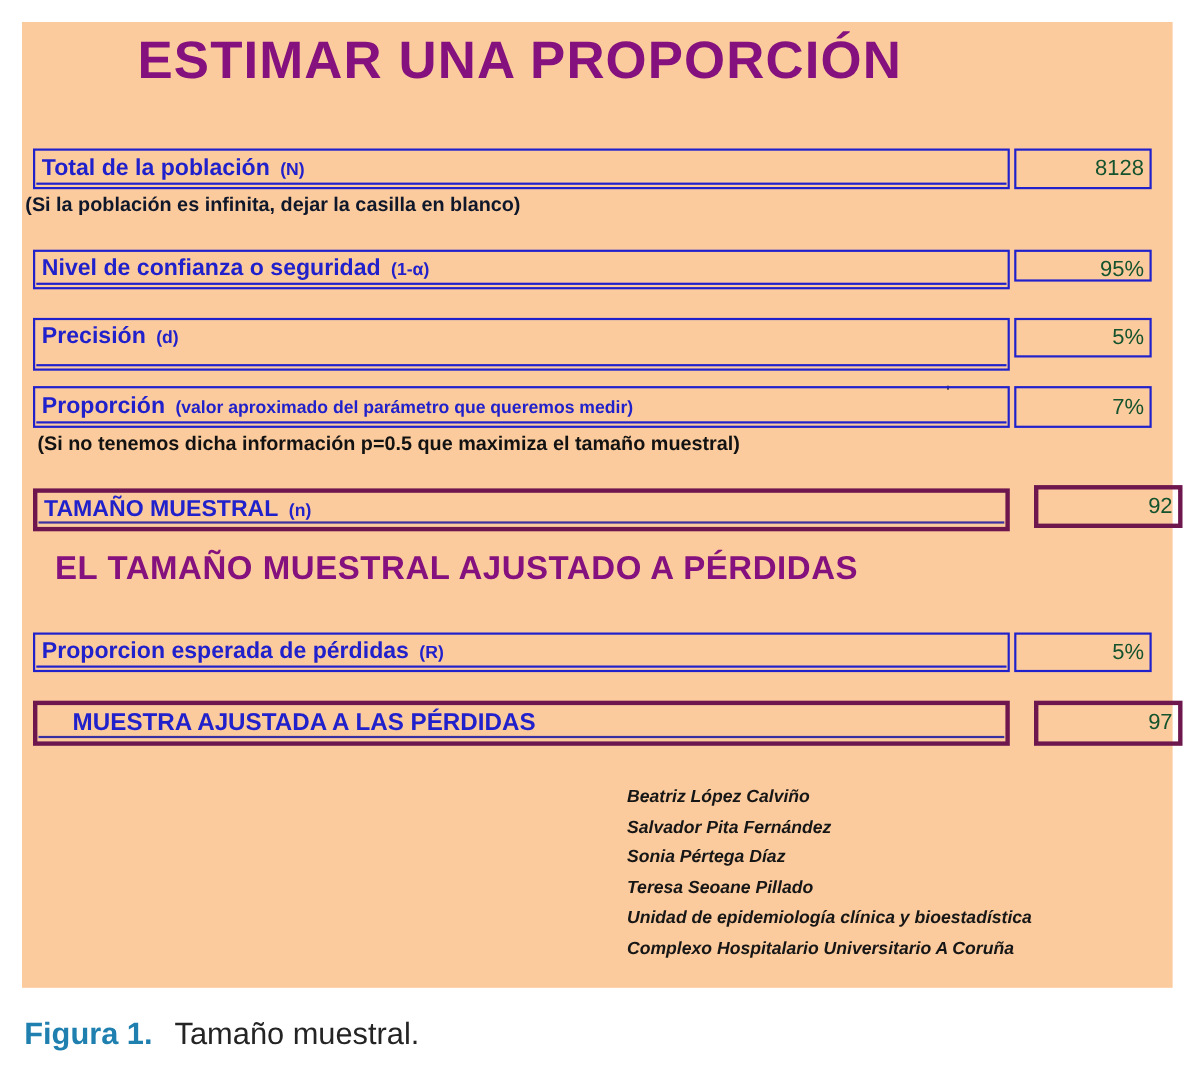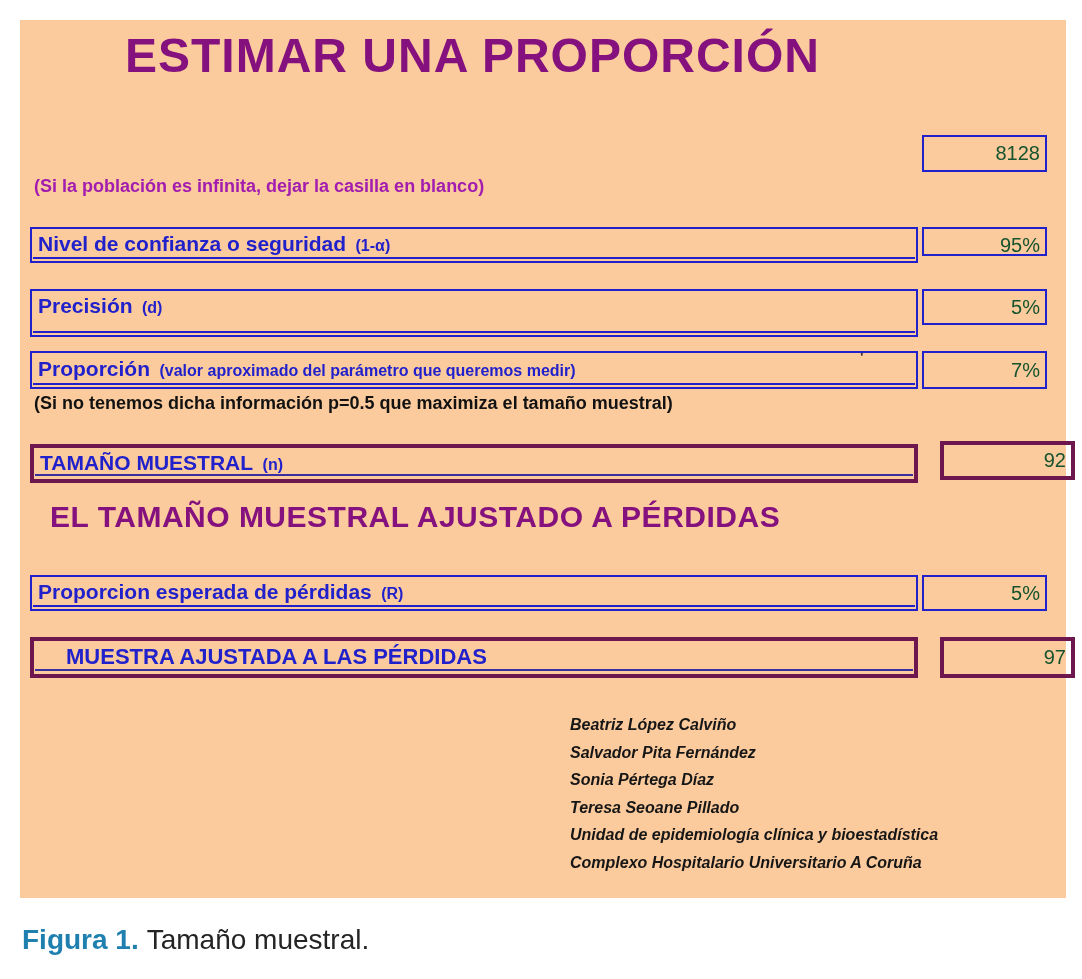--- a/index.html
+++ b/index.html
@@ -25,21 +25,21 @@
 
   .val { position:absolute; left:902px; width:125px; border:2px solid #2121CC; padding-right:5px;
          text-align:right; font-size:20px; color:#14532d; white-space:nowrap; }
 
   .maroon.lbl, .maroon.val { border:4px solid #6E174E; }
   .maroon.lbl::after { border-bottom-color:#3A2FA0; bottom:3px; }
   .maroon.val { left:920px; width:135px; }
 
   .row1.lbl  { top:115px; height:37px; line-height:31px; }
   .row1.val  { top:115px; height:37px; line-height:33px; }
-  .note1     { position:absolute; left:14px; top:156px; font-size:18px; font-weight:700; color:#a21caf; white-space:nowrap; }
+  .note1     { position:absolute; left:3px; top:156px; font-size:18px; font-weight:700; color:#0f172a; white-space:nowrap; }
 
   .row2.lbl  { top:207px; height:36px; line-height:30px; }
   .row2.val  { top:207px; height:29px; line-height:32px; }
 
   .row3.lbl  { top:269px; height:48px; line-height:30px; }
   .row3.val  { top:269px; height:36px; line-height:32px; }
 
   .row4.lbl  { top:331px; height:38px; line-height:32px; }
   .row4.val  { top:331px; height:38px; line-height:34px; }
   .note2     { position:absolute; left:14px; top:373px; font-size:18px; font-weight:700; color:#121212; white-space:nowrap; }
@@ -53,30 +53,34 @@
 
   .row7.lbl  { top:617px; height:41px; line-height:31px;padding-left:32px; }
   .row7.val  { top:617px; height:41px; line-height:33px; }
   .row7 .t   { font-size:22px; }
 
   .credits { position:absolute; left:550px; top:691px; font-size:16px; font-weight:700;
              font-style:italic; color:#161616; line-height:27.5px; white-space:nowrap; }
 
   .caption { position:absolute; left:22px; top:924px; font-size:28px; white-space:nowrap; }
   .caption .fig { color:#1F80B0; font-weight:700; }
-  .caption .txt { color:#242424; font-weight:400; margin-left:8px; }
+  .caption .txt { color:#242424; font-weight:400; margin-left:20px; }
 </style>
 </head>
 <body>
 
 <div class="canvas">
   <div class="panel">
 
     <div class="main-title">ESTIMAR UNA PROPORCIÓN</div>
 
+    <div class="lbl row1">
+      <span class="t">Total de la población</span>
+      <span class="ts">(N)</span>
+    </div>
     <div class="val row1">8128</div>
     <div class="note1">(Si la población es infinita, dejar la casilla en blanco)</div>
 
     <div class="lbl row2">
       <span class="t">Nivel de confianza o seguridad</span>
       <span class="ts">(1-α)</span>
     </div>
     <div class="val row2">95%</div>
 
     <div class="lbl row3">

